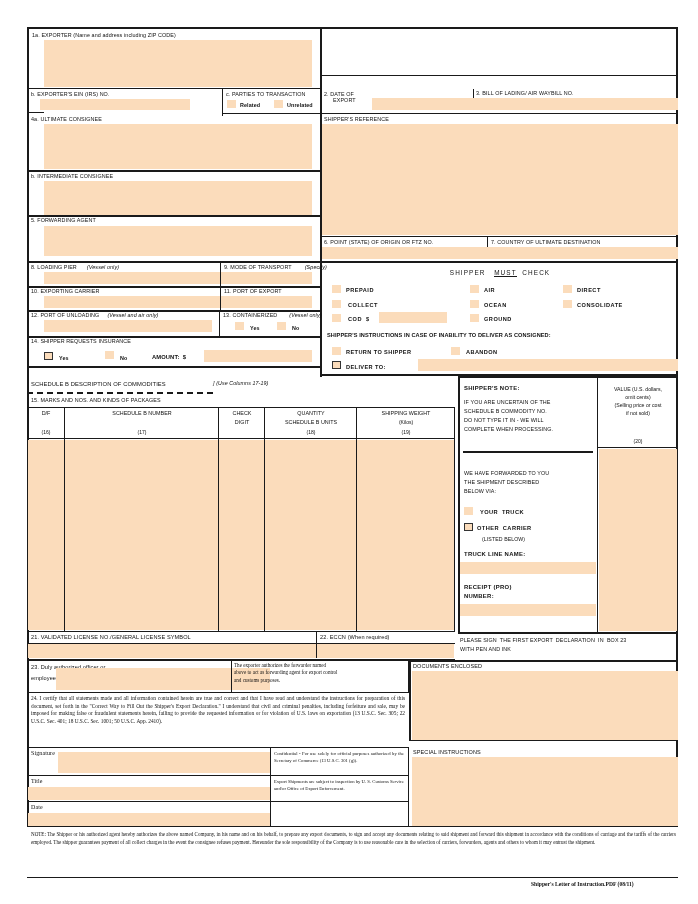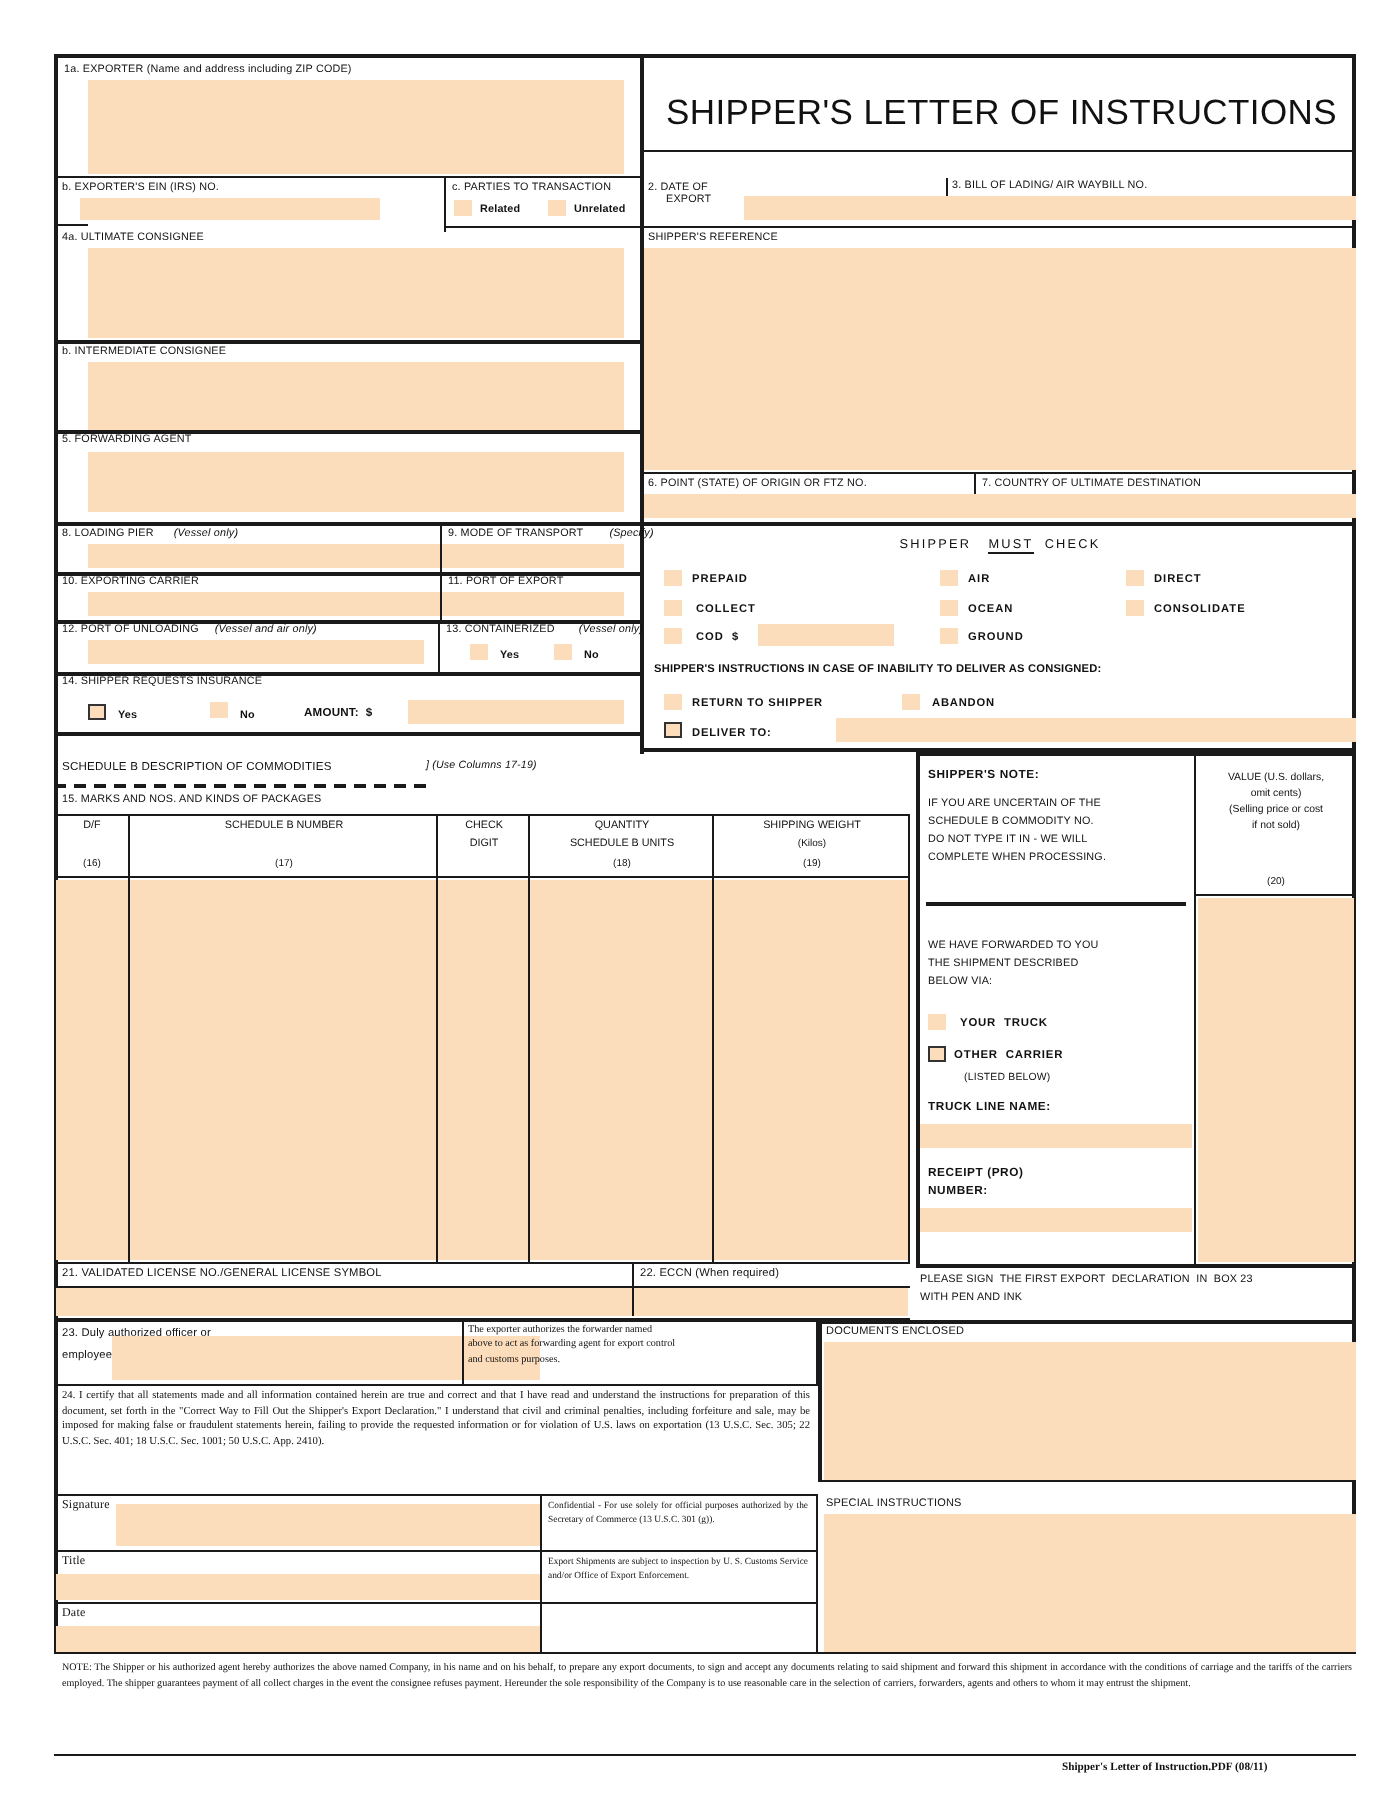--- a/index.html
+++ b/index.html
@@ -41,21 +41,20 @@
   <div class="ln" style="left:27px;top:111.5px;width:17px;height:1.4px;"></div>
   <div class="ln" style="left:222px;top:88px;width:1.3px;height:28px;"></div>
 
   <div class="lbl" style="left:226px;top:91px;"><span>c. PARTIES TO TRANSACTION</span></div>
   <div class="cb" style="left:227px;top:100px;"></div>
   <div class="lbl" style="left:240px;top:102px;font-weight:bold;"><span>Related</span></div>
   <div class="cb" style="left:274px;top:100px;"></div>
   <div class="lbl" style="left:287px;top:102px;font-weight:bold;"><span>Unrelated</span></div>
   <div class="ln" style="left:222px;top:113px;width:99px;height:1.4px;"></div>
 
-  <div class="title" style="left:333px;top:46px;">SHIPPER'S LETTER OF INSTRUCTIONS</div>
   <div class="ln" style="left:322px;top:75px;width:356px;height:1.4px;"></div>
 
   <div class="lbl" style="left:324px;top:91px;"><span>2. DATE OF</span>
 <span style="padding-left:9px;">EXPORT</span></div>
   <div class="fill" style="left:372px;top:98px;width:306px;height:12px;"></div>
 
   <div class="ln" style="left:473px;top:89px;width:1.3px;height:9px;"></div>
   <div class="lbl" style="left:476px;top:90px;"><span>3. BILL OF LADING/ AIR WAYBILL NO.</span></div>
   <div class="ln" style="left:322px;top:113px;width:356px;height:1.2px;"></div>
   <div class="ln" style="left:676px;top:113px;width:1.3px;height:4px;"></div>

